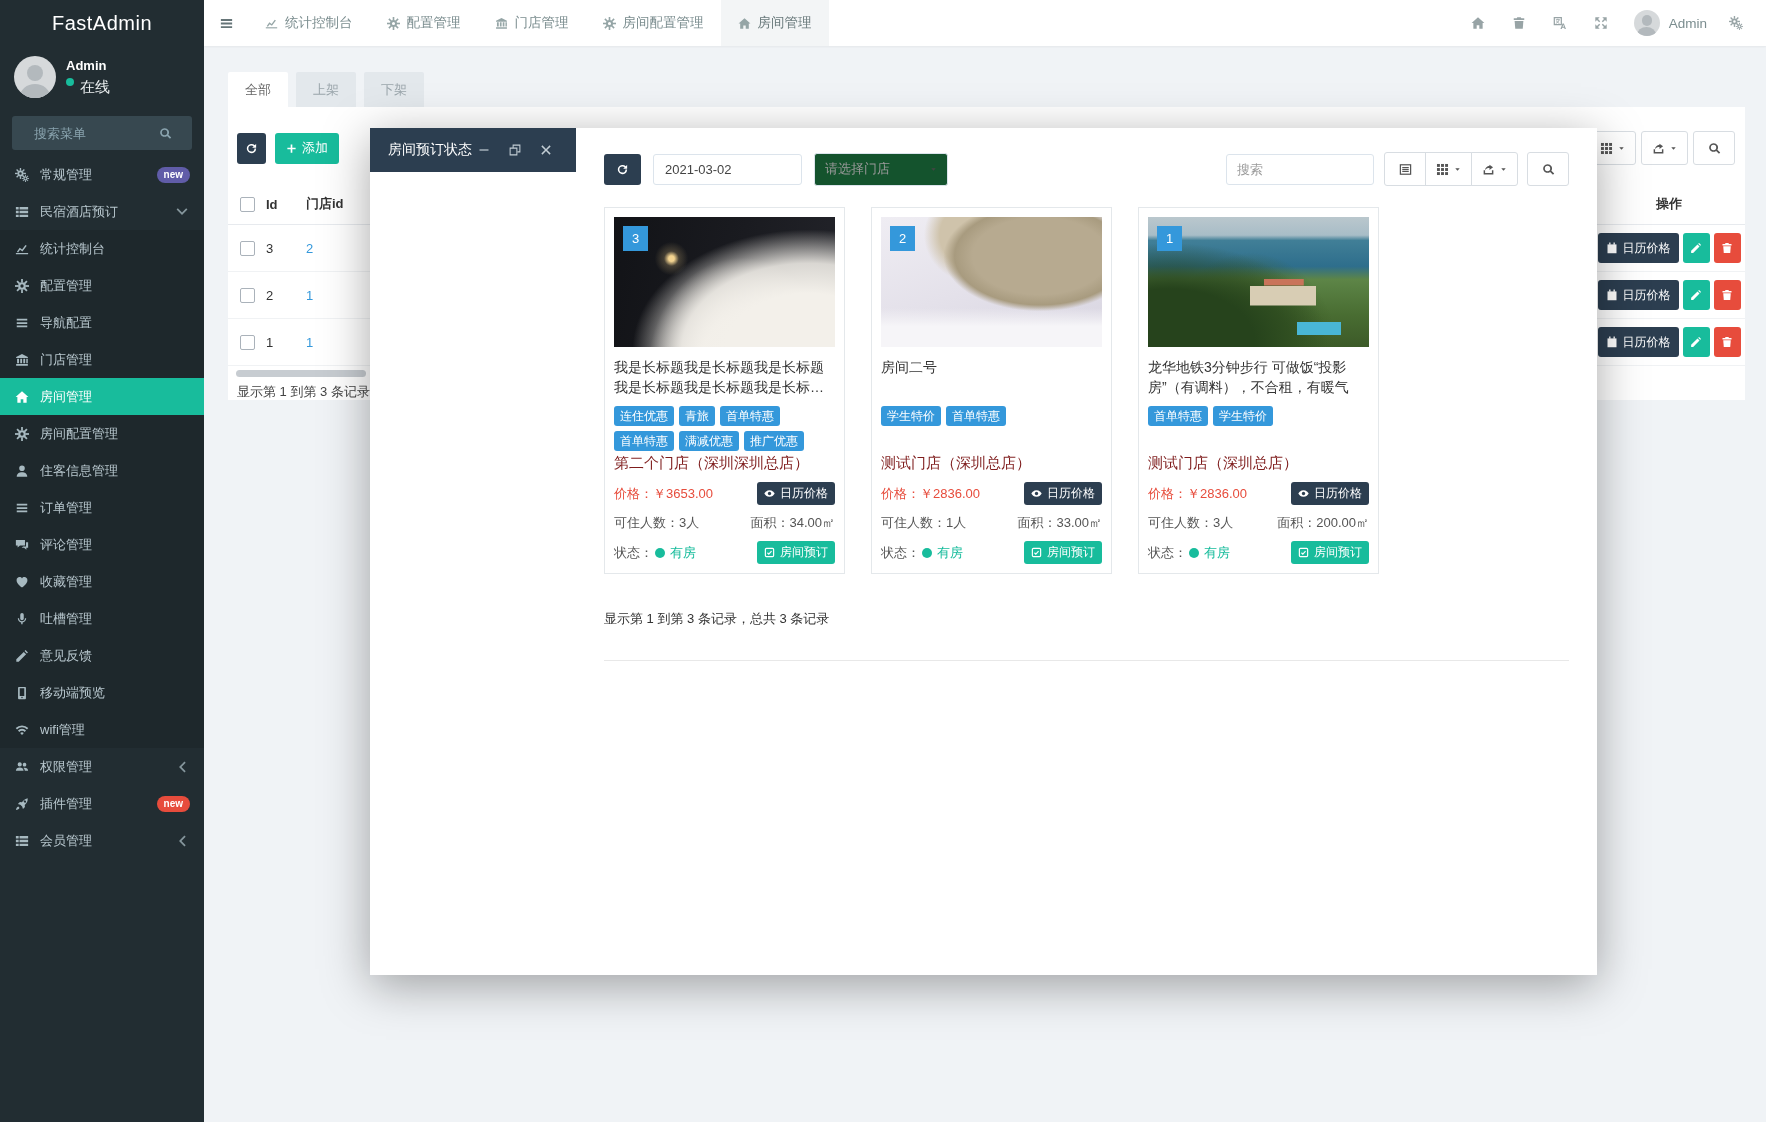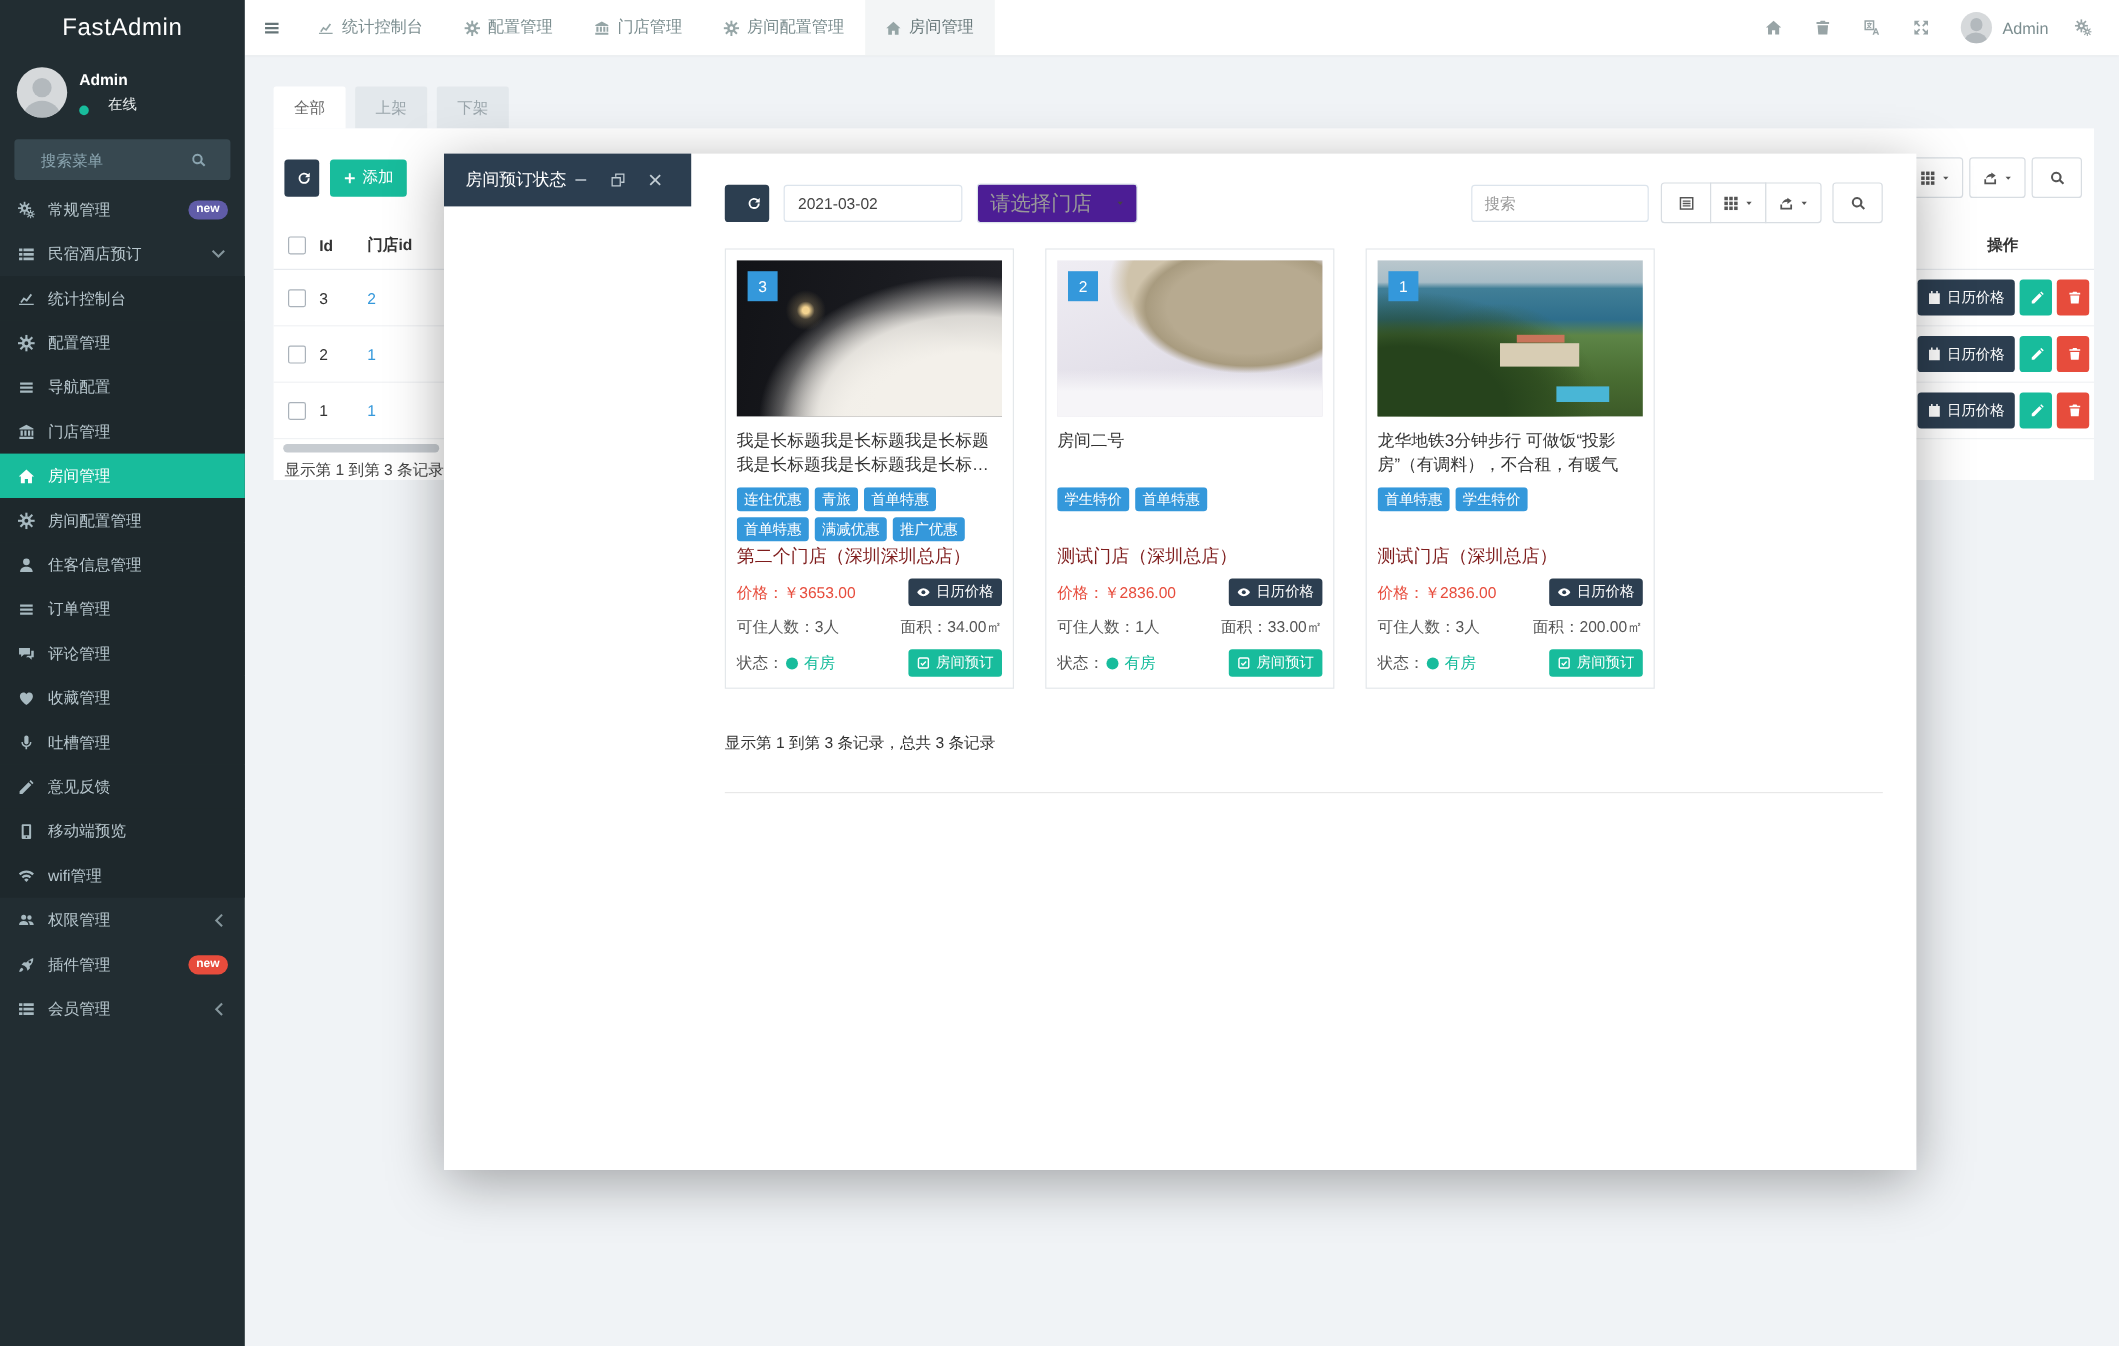--- a/index.html
+++ b/index.html
@@ -9,21 +9,21 @@
   .ic svg{width:1em;height:1em;display:block}
 
   
   .sidebar{position:absolute;left:0;top:0;bottom:0;width:204px;background:#222d32;color:#b8c7ce;z-index:6}
   .brand{height:46px;display:flex;align-items:center;justify-content:center;color:#fff;font-size:20px;font-weight:400;letter-spacing:.5px}
   .user-panel{display:flex;gap:10px;padding:10px 14px;align-items:center}
   .avatar{width:42px;height:42px;border-radius:50%;background:#d6d9db;position:relative;overflow:hidden}
   .avatar:before{content:"";position:absolute;left:50%;top:22%;width:38%;height:38%;margin-left:-19%;border-radius:50%;background:#b3b9bd}
   .avatar:after{content:"";position:absolute;left:50%;top:66%;width:72%;height:60%;margin-left:-36%;border-radius:50%;background:#b3b9bd}
   .user-name{color:#fff;font-weight:bold;font-size:13px;margin-bottom:5px}
-  .user-status{font-size:12px;color:#ecf0f1;display:flex;align-items:flex-end;gap:16px}
+  .user-status{font-size:15px;color:#ecf0f1;display:flex;align-items:flex-start;gap:6px}
   .dot{width:8px;height:8px;border-radius:50%;background:#18bc9c;display:inline-block}
   .search-box{margin:8px 12px 6px;background:#374850;border-radius:3px;height:34px;display:flex;align-items:center;padding:0 20px;color:#8aa4af}
   .search-box input{flex:1;background:transparent;border:none;outline:none;color:#ccc;font-size:13px;min-width:0}
   .search-box input::placeholder{color:#8aa4af}
   .search-box .ic{font-size:13px}
   .side-menu{display:block;margin-top:6px}
   .menu-item{display:flex;align-items:center;height:37px;padding:0 14px;gap:10px;color:#b8c7ce;text-decoration:none;cursor:pointer}
   .menu-item .ic{font-size:14px;width:16px;color:#a7b9c0}
   .menu-item.sub{background:#1e282c}
   .menu-item.active{background:#18bc9c;color:#fff}
@@ -46,21 +46,21 @@
   .tn-avatar:after{content:"";position:absolute;left:50%;top:66%;width:74%;height:62%;margin-left:-37%;border-radius:50%;background:#b3b9bd}
   .tn-user{color:#7b8d8f;font-size:13.5px;margin-right:8px}
 
   
   .content{position:absolute;left:204px;top:46px;right:0;bottom:0;background:#f0f3f6}
   .tabs{position:absolute;left:24px;top:26px;display:flex;gap:8px}
   .tab{height:35px;padding:0 17px;display:flex;align-items:center;font-size:13px;color:#9aa5ab;background:#e3e8ec;border-radius:2px 2px 0 0;cursor:pointer}
   .tab.active{background:#fff;color:#666}
   .panel{position:absolute;left:24px;right:21px;top:61px;height:293px;background:#fff}
   .pg-toolbar{display:flex;align-items:center;padding:24px 10px 0 9px}
-  .btn{border:none;cursor:pointer;display:inline-flex;align-items:center;justify-content:flex-end;gap:5px;border-radius:3px;font-family:inherit}
+  .btn{border:none;cursor:pointer;display:inline-flex;align-items:center;justify-content:center;gap:5px;border-radius:3px;font-family:inherit}
   .btn.navy{background:#2c3e50;color:#fff}
   .btn.green{background:#18bc9c;color:#fff}
   .btn.red{background:#e74c3c;color:#fff}
   .btn-refresh-pg{width:29px;height:31px;font-size:13px}
   .btn-add{height:31px;padding:0 11px;font-size:13px;margin-left:9px}
   .btn-add .ic{font-size:11px}
   .pg-right{margin-left:auto;display:flex;gap:5px}
   .tbtn{height:34px;min-width:42px;background:#fff;border:1px solid #d8dde2;border-radius:3px;color:#555;display:inline-flex;align-items:center;justify-content:center;gap:5px;padding:0 10px;font-size:13px;cursor:pointer}
   .caret{font-size:7px;color:#555}
   .pg-table{margin-top:19px;font-size:13px}
@@ -81,21 +81,21 @@
 
   
   .modal{position:absolute;left:370px;top:128px;width:1227px;height:847px;background:#fff;z-index:10;box-shadow:0 10px 45px rgba(0,0,0,.35);display:flex;flex-direction:row}
   .modal-header{height:44px;flex:none;background:#2c3e50;color:#fff;display:flex;align-items:center;padding:0 18px;font-size:14px}
   .modal-controls{margin-left:auto;display:flex;gap:7px;color:#c2cdd4}
   .mc-btn{width:24px;height:24px;display:flex;align-items:center;justify-content:center;font-size:12px;cursor:pointer}
   .modal-body{flex:1;padding:24px 28px;position:relative;overflow:hidden}
   .m-toolbar{display:flex;align-items:center}
   .btn-refresh-m{width:37px;height:31px;font-size:13px}
   .date-input{margin-left:12px;width:125px;height:29px;border:1px solid #dce4ec;border-radius:3px;padding:0 11px;font-size:13px;color:#444;outline:none;font-family:inherit}
-  .store-select{margin-left:12px;width:112px;height:31px;border:1px solid #dce4ec;border-radius:3px;display:flex;align-items:center;padding:0 10px;color:#999;font-size:17px;cursor:pointer;background:#4c1d95}
+  .store-select{margin-left:12px;width:112px;height:31px;border:1px solid #dce4ec;border-radius:3px;display:flex;align-items:center;padding:0 10px;color:#999;font-size:13px;cursor:pointer;background:#14532d}
   .store-select .caret{margin-left:auto;color:#444}
   .m-right{margin-left:auto;display:flex;align-items:center}
   .m-search{width:126px;height:29px;border:1px solid #dce4ec;border-radius:3px;padding:0 10px;font-size:13px;color:#555;outline:none;font-family:inherit}
   .m-search::placeholder{color:#999}
   .btn-group{display:flex;margin-left:10px}
   .btn-group .tbtn{border-radius:0;margin-left:-1px}
   .btn-group .tbtn:first-child{border-radius:3px 0 0 3px;margin-left:0}
   .btn-group .tbtn:last-child{border-radius:0 3px 3px 0}
   .tbtn.single{margin-left:9px}
 

